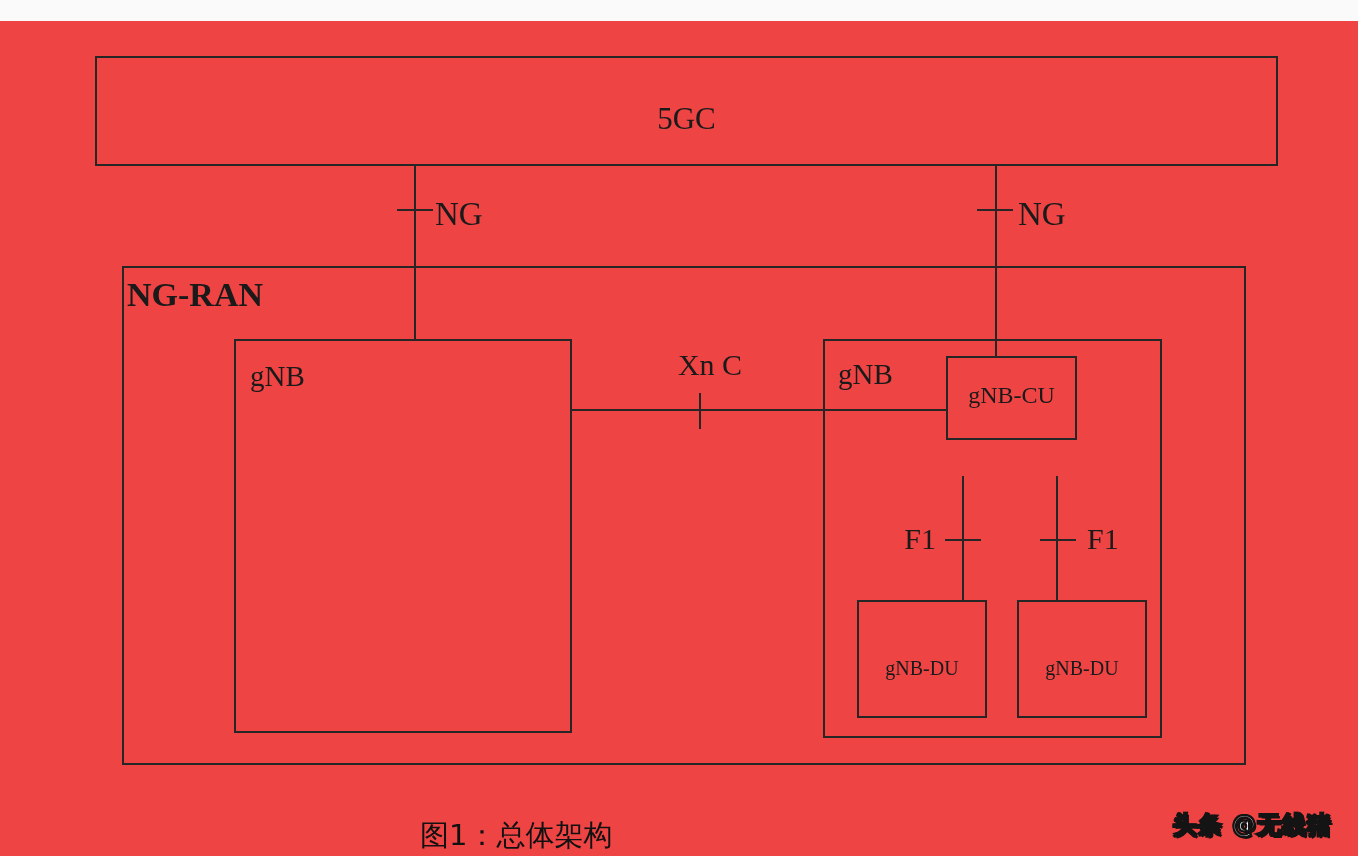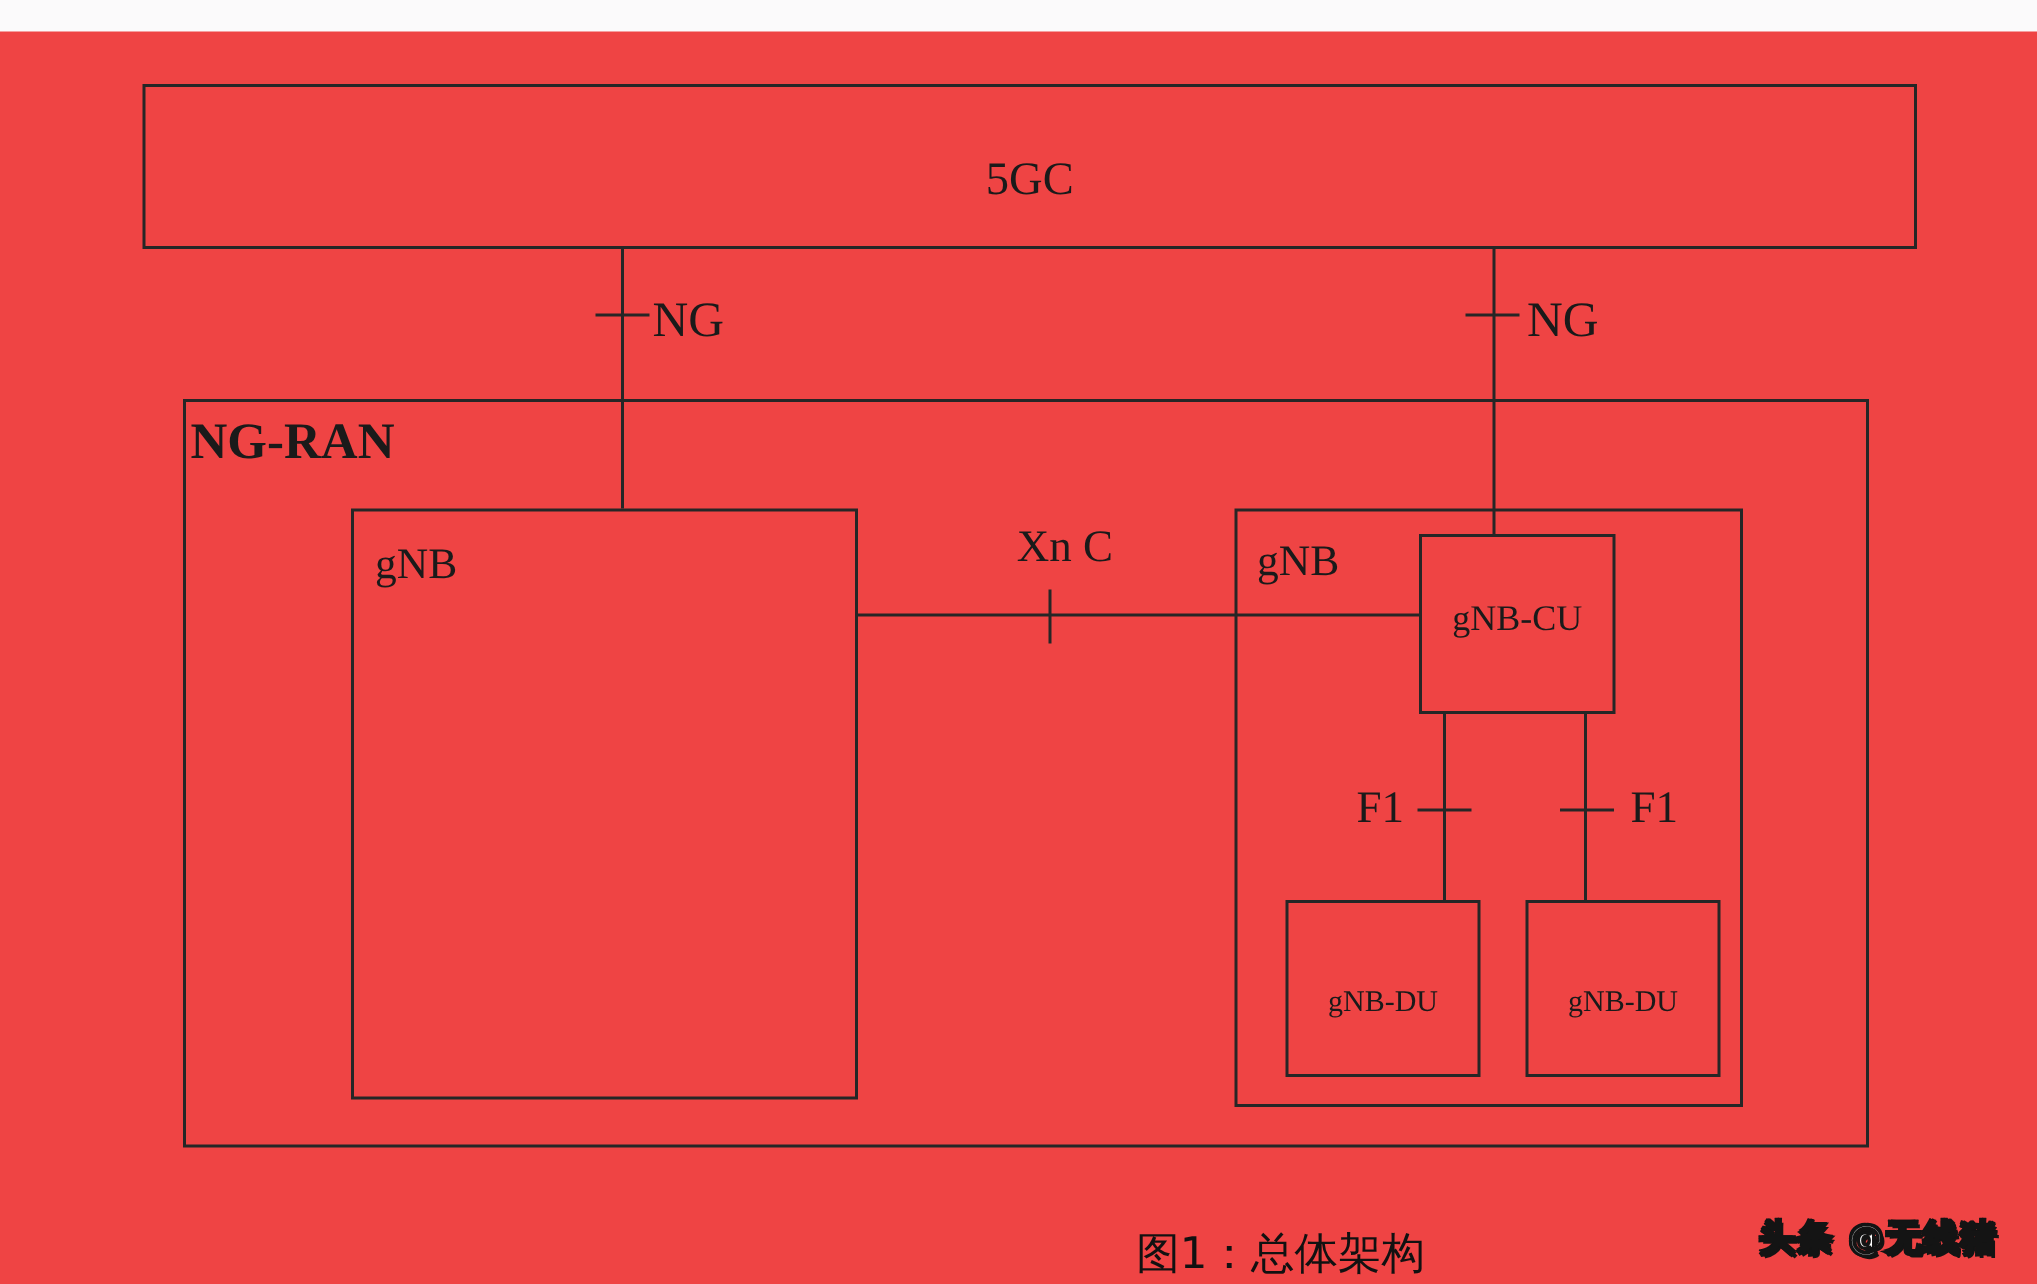--- a/index.html
+++ b/index.html
@@ -21,21 +21,21 @@
     display:flex;align-items:center;justify-content:center;
   }
   .line{position:absolute;background:#262626;}
   .lbl{position:absolute;line-height:1;white-space:nowrap;font-family:Liberation Serif, serif;}
 
   
   .b-5gc{left:95px;top:35px;width:1183px;height:110px;padding-top:15px;}
   .b-ngran{left:122px;top:245px;width:1124px;height:499px;}
   .b-gnb-left{left:234px;top:318px;width:338px;height:394px;}
   .b-gnb-right{left:823px;top:318px;width:339px;height:399px;}
-  .b-cu{left:946px;top:335px;width:131px;height:120px;padding-bottom:6px;}
+  .b-cu{left:946px;top:335px;width:131px;height:84px;padding-bottom:6px;}
   .b-du-left{left:857px;top:579px;width:130px;height:118px;padding-top:18px;}
   .b-du-right{left:1017px;top:579px;width:130px;height:118px;padding-top:18px;}
 
   .t-5gc{font-size:31px;}
   .t-cu{font-size:24px;}
   .t-du{font-size:20px;}
 
   
   .l-ng-left{left:414px;top:145px;width:2px;height:173px;}
   .l-ng-right{left:995px;top:145px;width:2px;height:190px;}
@@ -54,21 +54,21 @@
   .t-ngran{left:127px;top:257px;font-size:34px;font-weight:bold;}
   .t-gnb-left{left:250px;top:341px;font-size:29px;}
   .t-gnb-right{left:838px;top:339px;font-size:29px;}
   .t-ng-left{left:435px;top:177px;font-size:33px;}
   .t-ng-right{left:1018px;top:177px;font-size:33px;}
   .t-xn{left:645px;top:329px;width:130px;text-align:center;font-size:30px;}
   .t-f1-left{left:890px;top:503px;width:46px;text-align:right;font-size:30px;}
   .t-f1-right{left:1087px;top:503px;font-size:30px;}
 
   .t-caption{
-    left:420px;top:800px;width:530px;text-align:right;
+    left:420px;top:800px;width:530px;text-align:left;
     font-size:29px;
     font-family:"DejaVu Sans","Liberation Sans",sans-serif;
     color:#111;
   }
   .t-watermark{
     right:26px;top:792px;
     font-size:24px;font-weight:bold;letter-spacing:1px;
     font-family:"DejaVu Sans","Liberation Sans",sans-serif;
     color:#ffffff;
     -webkit-text-stroke:2px #141414;

